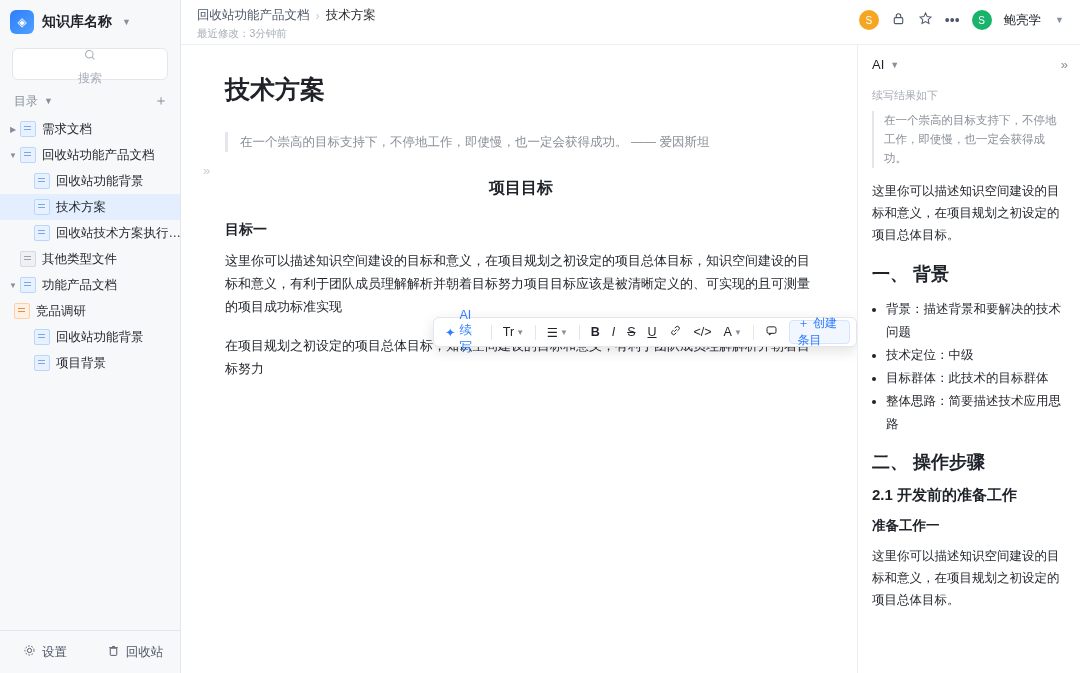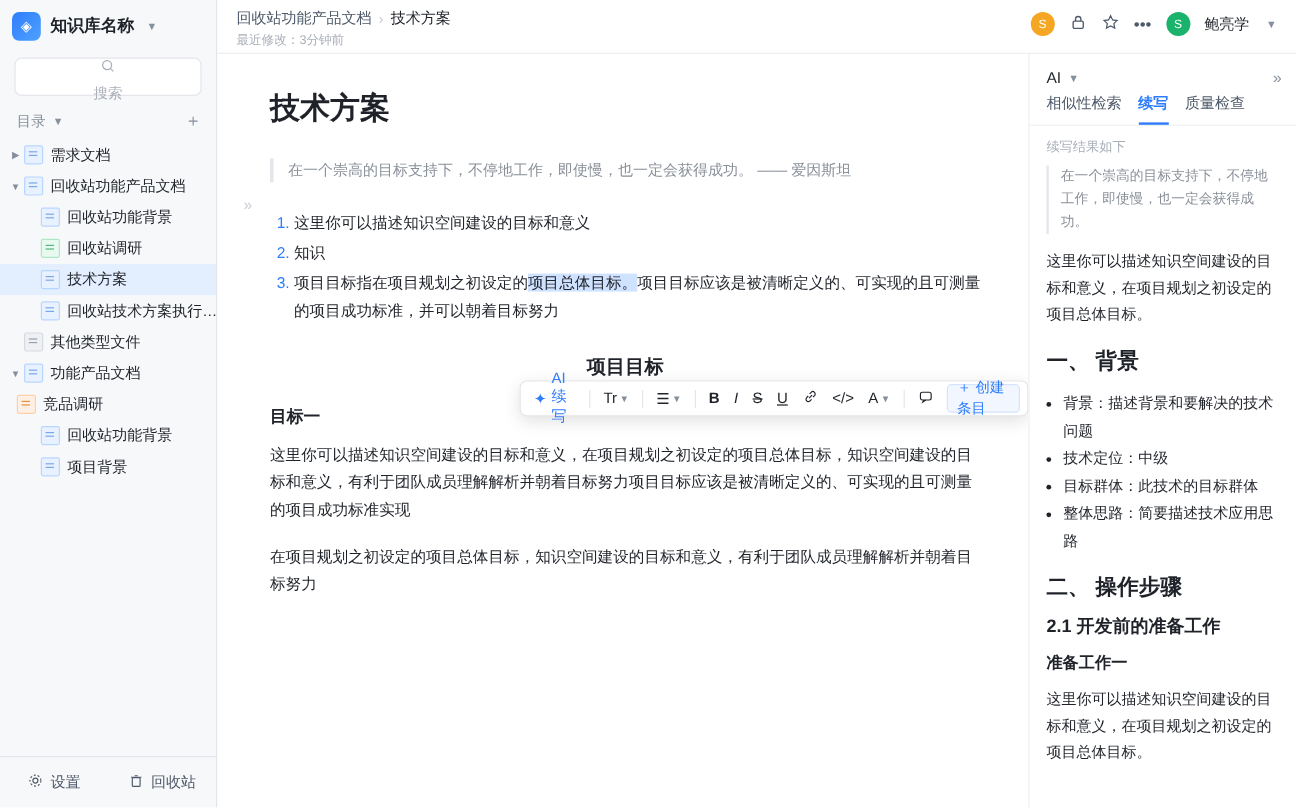--- a/index.html
+++ b/index.html
@@ -253,25 +253,20 @@
         </div>
         <div class="tree-item" style="padding-left: 6px;">
           <span class="tw">▼</span>
           <span class="ficon blue"></span>
           <span>回收站功能产品文档</span>
         </div>
         <div class="tree-item" style="padding-left: 20px;">
           <span class="tw"></span>
           <span class="ficon blue"></span>
           <span>回收站功能背景</span>
-        </div>
-        <div class="tree-item" style="padding-left: 20px;">
-          <span class="tw"></span>
-          <span class="ficon green"></span>
-          <span>回收站调研</span>
         </div>
         <div class="tree-item sel" style="padding-left: 20px;">
           <span class="tw"></span>
           <span class="ficon blue"></span>
           <span>技术方案</span>
         </div>
         <div class="tree-item" style="padding-left: 20px;">
           <span class="tw"></span>
           <span class="ficon blue"></span>
           <span>回收站技术方案执行…</span>
@@ -359,25 +354,20 @@
 
     <div class="content-area">
 
       <div class="doc">
         <h1>技术方案</h1>
 
         <span class="collapse-mark">»</span>
 
         <div class="quote">在一个崇高的目标支持下，不停地工作，即使慢，也一定会获得成功。 —— 爱因斯坦</div>
 
-        <ol class="numlist">
-          <li>这里你可以描述知识空间建设的目标和意义</li>
-          <li>知识</li>
-          <li><span>项目目标指在项目规划之初设定的</span><span class="sel-text">项目总体目标。</span><span>项目目标应该是被清晰定义的、可实现的且可测量的项目成功标准，并可以朝着目标努力</span></li>
-        </ol>
 
         <h3>项目目标</h3>
         <h4>目标一</h4>
 
         <p class="para">这里你可以描述知识空间建设的目标和意义，在项目规划之初设定的项目总体目标，知识空间建设的目标和意义，有利于团队成员理解解析并朝着目标努力项目目标应该是被清晰定义的、可实现的且可测量的项目成功标准实现</p>
         <p class="para">在项目规划之初设定的项目总体目标，知识空间建设的目标和意义，有利于团队成员理解解析并朝着目标努力</p>
 
         <div class="fmt-bar">
           <div class="fmt-btn ai">
             <span>✦</span>
@@ -437,25 +427,20 @@
 
       <div class="ai-panel">
         <div class="ai-head">
           <div class="ai-title">
             <span>AI</span>
             <span class="caret">▼</span>
           </div>
           <span class="expand">»</span>
         </div>
 
-        <div class="ai-tabs" id="ai-tabs">
-            <div class="ai-tab">相似性检索</div>
-            <div class="ai-tab active">续写</div>
-            <div class="ai-tab">质量检查</div>
-          </div>
 
         <div class="ai-body">
           <div class="ai-note">续写结果如下</div>
           <div class="ai-quote">在一个崇高的目标支持下，不停地工作，即使慢，也一定会获得成功。</div>
           <div class="ai-p">这里你可以描述知识空间建设的目标和意义，在项目规划之初设定的项目总体目标。</div>
 
           <div class="ai-h2">一、 背景</div>
           <ul class="ai-ul" id="ai-bullets">
               <li>背景：描述背景和要解决的技术问题</li>
               <li>技术定位：中级</li>

